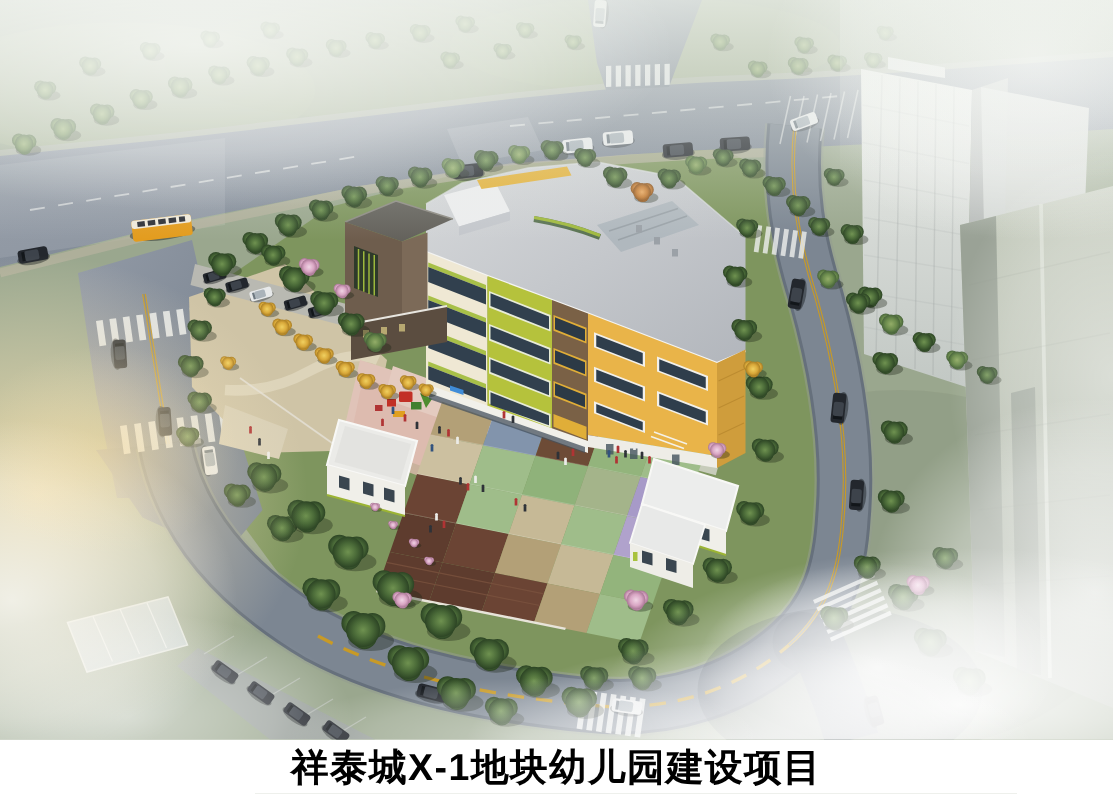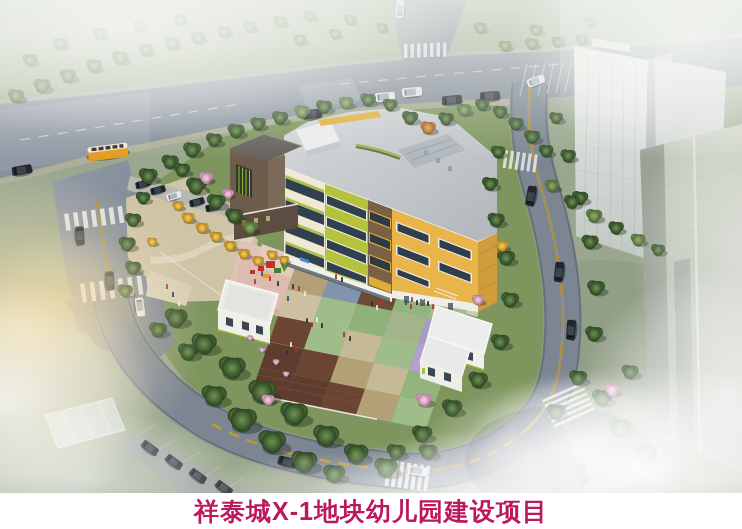--- a/index.html
+++ b/index.html
@@ -1,20 +1,20 @@
 <!DOCTYPE html>
 <html><head>
 <meta charset="utf-8">
 <style>
   html,body{margin:0;padding:0;background:#ffffff;}
   .page{width:742px;height:529px;position:relative;background:#fff;font-family:"Liberation Sans",sans-serif;overflow:hidden;}
   .render{width:742px;height:493px;position:relative;overflow:hidden;background:#9aa78e;}
   .render svg{display:block;}
   .caption-bar{width:742px;height:36px;display:flex;align-items:center;justify-content:center;background:#ffffff;}
-  .caption-bar span{font-weight:bold;font-size:25px;color:#be185d;letter-spacing:1px;font-family:"Liberation Sans","DejaVu Sans",sans-serif;white-space:nowrap;}
+  .caption-bar span{font-weight:bold;font-size:25px;color:#000000;letter-spacing:1px;font-family:"Liberation Sans","DejaVu Sans",sans-serif;white-space:nowrap;}
 </style>
 </head>
 <body>
 
 <div class="page">
   <div class="render">
     <svg width="742" height="493" viewBox="0 0 742 493">
       <defs>
         <linearGradient id="roadG" x1="0" y1="0" x2="1" y2="1">
           <stop offset="0" stop-color="#929aa6"></stop>

